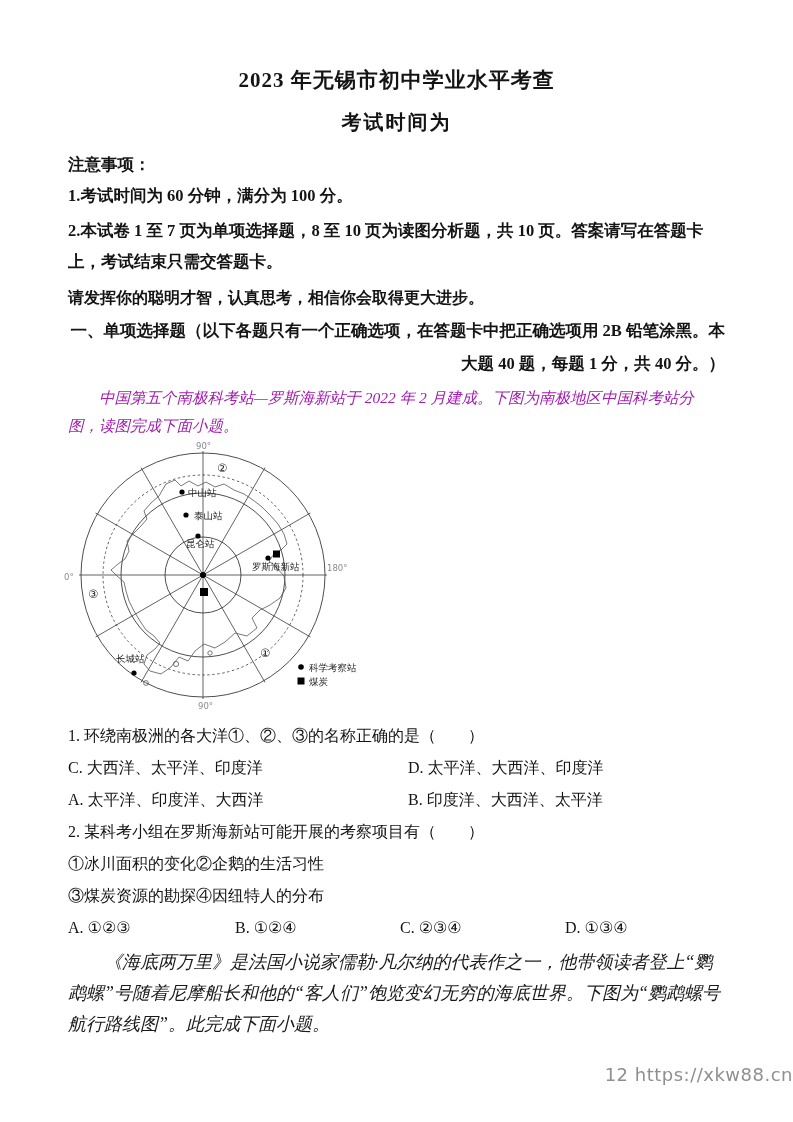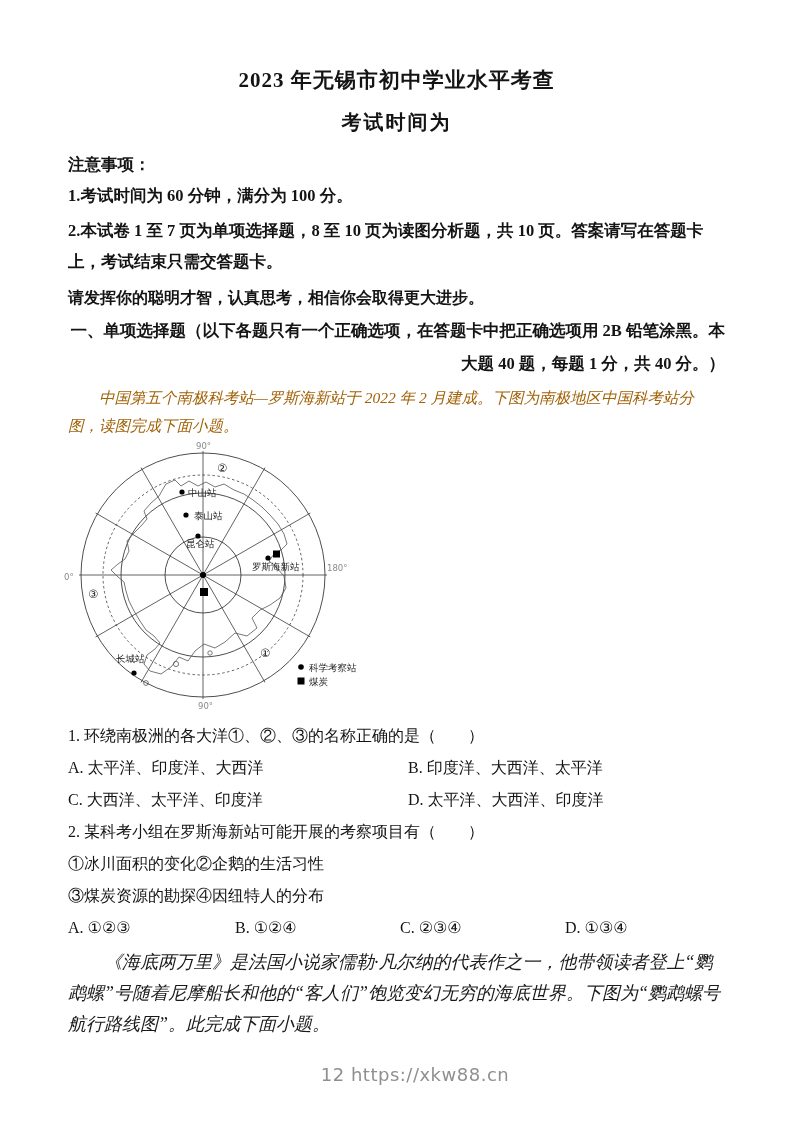--- a/index.html
+++ b/index.html
@@ -9,35 +9,35 @@
     font-family:"Liberation Serif","DejaVu Serif",serif; color:#141414;
   }
   .doc { padding:66px 68px 0 68px; }
   .title { text-align:center; font-size:21px; font-weight:bold; line-height:28px; letter-spacing:1px; }
   .subtitle { text-align:center; font-size:20px; font-weight:bold; margin-top:15px; line-height:26px; letter-spacing:2px; }
   .notes-heading { margin-top:15px; font-weight:bold; font-size:16.5px; line-height:30px; }
   .note { font-weight:bold; font-size:16.5px; line-height:31px; }
   .note + .note { margin-top:4px; }
   .encourage { font-weight:bold; font-size:16px; line-height:31px; margin-top:5px; }
   .section-heading { font-weight:bold; font-size:16.5px; line-height:33px; margin-top:1px;text-align:right; }
-  .passage { font-size:15.5px; font-style:italic; line-height:28px; text-indent:2em; margin-top:4px; color:#a16207; }
+  .passage { font-size:15.5px; font-style:italic; line-height:28px; text-indent:2em; margin-top:4px; color:#a21caf; }
   .map-wrap { height:280px; position:relative; }
   .map-wrap svg { position:absolute; left:-20px; top:0; }
   .qstem { font-size:16px; line-height:32px; }
   .qsub { font-size:16px; line-height:32px; }
   .opt-row { display:flex; font-size:16px; line-height:32px; }
   .opt-row .col-a { width:340px; }
   .opt-row4 { display:flex; font-size:16px; line-height:32px; }
   .opt-row4 span { display:inline-block; }
   .opt-row4 .c1 { width:167px; }
   .opt-row4 .c2 { width:165px; }
   .opt-row4 .c3 { width:165px; }
   .passage2 { font-size:18px; font-style:italic; line-height:31px; text-indent:2em; margin-top:3px; color:#1a1a1a; }
   .footer {
-    position:absolute; left:0; top:1064px; width:100%; text-align:center;
+    position:absolute; left:0; top:1064px; width:100%; text-align:right;
     font-family:"DejaVu Sans","Liberation Sans",sans-serif;
     font-size:18px; color:#8f8f8f; letter-spacing:0.5px;padding-left:37px;
   }
   
   .grid-line { stroke:#3a3a3a; stroke-width:0.8; fill:none; }
   .grid-circle { stroke:#3a3a3a; stroke-width:0.9; fill:none; }
   .grid-circle-dashed { stroke:#3a3a3a; stroke-width:0.8; fill:none; stroke-dasharray:2.5 2.5; }
   .coast { stroke:#555; stroke-width:0.8; fill:none; stroke-linejoin:round; }
   .island { stroke:#555; stroke-width:0.8; fill:none; }
   .station-dot { fill:#000; }
@@ -129,26 +129,26 @@
         <circle class="station-dot" cx="253" cy="227" r="2.8"></circle>
         <text class="legend-label" x="261" y="231">科学考察站</text>
         <rect class="coal-square" x="249.5" y="237.5" width="7" height="7"></rect>
         <text class="legend-label" x="261" y="245">煤炭</text>
       </g>
     </svg>
   </div>
 
   <div class="qstem">1. 环绕南极洲的各大洋①、②、③的名称正确的是（　　）</div>
   <div class="opt-row">
+    <div class="col-a">C. 大西洋、太平洋、印度洋</div>
+    <div>D. 太平洋、大西洋、印度洋</div>
+  </div>
+  <div class="opt-row">
     <div class="col-a">A. 太平洋、印度洋、大西洋</div>
     <div>B. 印度洋、大西洋、太平洋</div>
-  </div>
-  <div class="opt-row">
-    <div class="col-a">C. 大西洋、太平洋、印度洋</div>
-    <div>D. 太平洋、大西洋、印度洋</div>
   </div>
 
   <div class="qstem">2. 某科考小组在罗斯海新站可能开展的考察项目有（　　）</div>
   <div class="qsub">①冰川面积的变化②企鹅的生活习性</div>
   <div class="qsub">③煤炭资源的勘探④因纽特人的分布</div>
   <div class="opt-row4">
     <span class="c1">A. ①②③</span>
     <span class="c2">B. ①②④</span>
     <span class="c3">C. ②③④</span>
     <span>D. ①③④</span>

